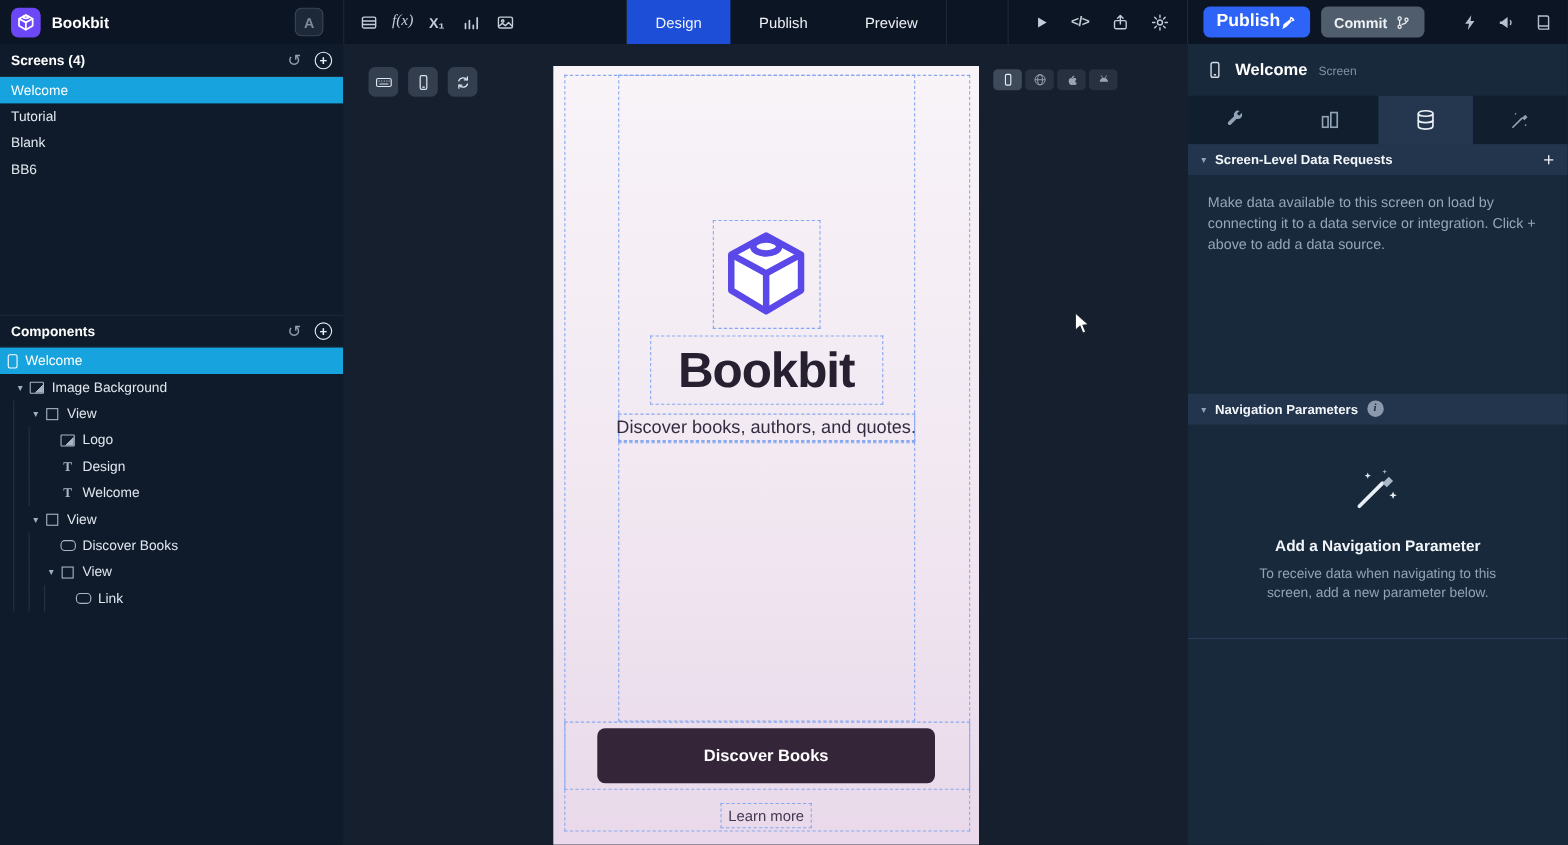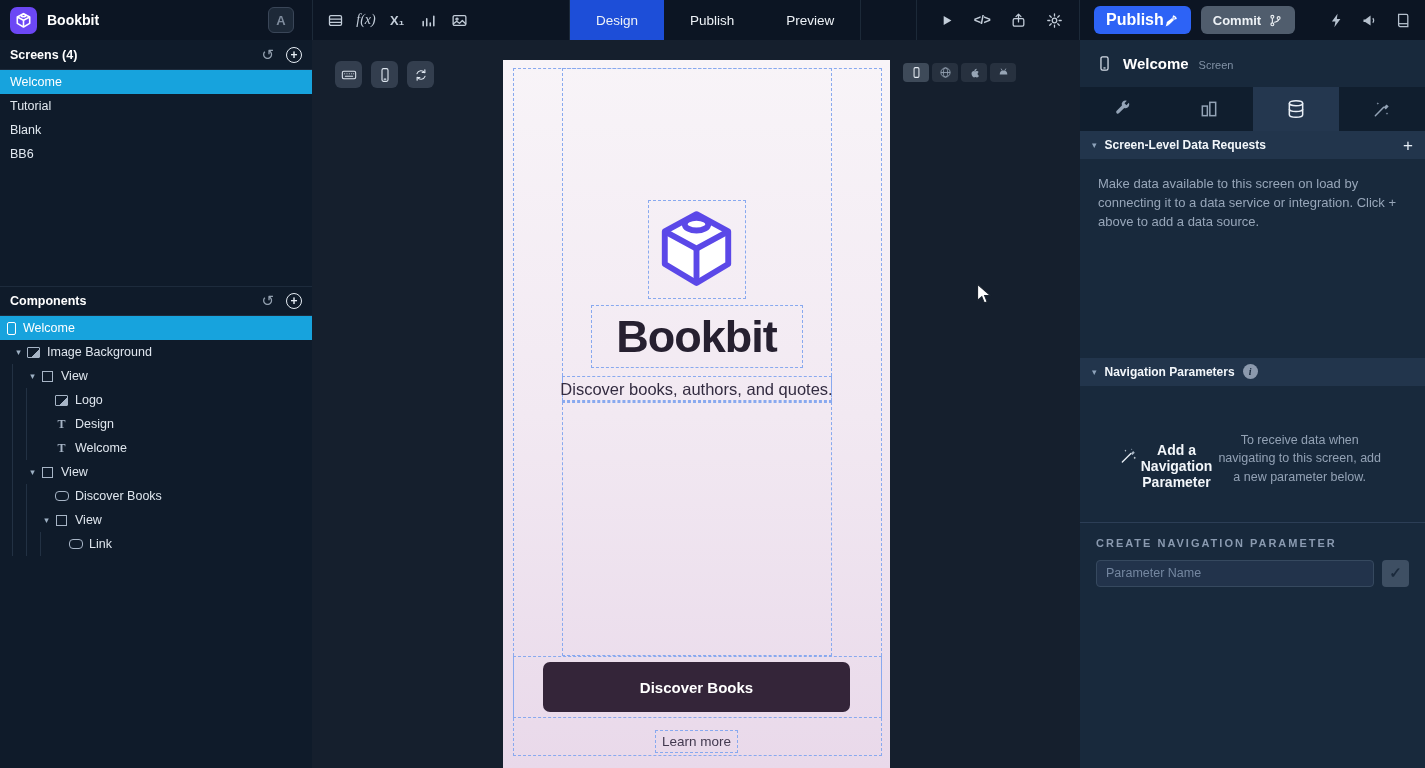--- a/index.html
+++ b/index.html
@@ -106,21 +106,21 @@
   .insp-tab.active{background:#24374f;color:#eaf0f7}
   .insp-tab svg{width:20px;height:20px}
   .sec-h{height:28px;flex:0 0 28px;background:#22354c;display:flex;align-items:center;gap:8px;padding:0 12px}
   .sec-chevron{font-size:9px;color:#8fa3bb}
   .sec-title{font-size:12px;font-weight:700;color:#f3f7fb}
   .sec-plus{margin-left:auto;font-size:17px;color:#e7eef6;cursor:pointer;line-height:1}
   .info-ic{width:15px;height:15px;border-radius:50%;background:#8b99ad;color:#18293c;font-size:10px;font-weight:700;
            display:flex;align-items:center;justify-content:center;font-family:"Liberation Serif",serif;font-style:italic}
   .sec-desc{padding:16px 18px 0 18px;font-size:13px;line-height:1.45;color:#97a6b9}
   .sp1{height:126px;flex:0 0 126px}
-  .empty{display:flex;align-items:center;text-align:center;padding:34px 40px 0}
+  .empty{display:flex;flex-direction:column;align-items:center;text-align:center;padding:34px 40px 0}
   .empty svg{width:46px;height:46px}
   .empty-title{margin-top:22px;font-size:14px;font-weight:700;color:#f2f6fa}
   .empty-desc{margin-top:8px;font-size:12.5px;line-height:1.45;color:#93a2b5;max-width:252px}
   .divider{margin-top:32px;border-top:1px solid #2c3e56}
   .create{padding:14px 16px}
   .create-label{font-size:11px;letter-spacing:2px;color:#8a9ab0;font-weight:700}
   .param-row{margin-top:11px;display:flex;gap:8px;align-items:center}
   .param-input{flex:1;height:27px;background:#22334b;border:1px solid #36495f;border-radius:4px;color:#dfe7f0;
                font-size:12.5px;padding:0 9px;outline:none;font-family:"Liberation Sans",sans-serif}
   .param-input::placeholder{color:#7487a0}
@@ -460,20 +460,13 @@
       <path d="M38 28l1 2.6 2.6 1-2.6 1-1 2.6-1-2.6-2.6-1 2.6-1z" fill="#e8eef5"></path>
       <path d="M14 10l.8 2.2 2.2.8-2.2.8-.8 2.2-.8-2.2-2.2-.8 2.2-.8z" fill="#e8eef5"></path>
       <path d="M30 7l.6 1.6 1.6.6-1.6.6-.6 1.6-.6-1.6-1.6-.6 1.6-.6z" fill="#9fb0c2"></path>
     </svg>
     <div class="empty-title">Add a Navigation Parameter</div>
     <div class="empty-desc">To receive data when navigating to this screen, add a new parameter below.</div>
   </div>
 
   <div class="divider"></div>
 
-  <div class="create">
-    <div class="create-label">CREATE NAVIGATION PARAMETER</div>
-    <div class="param-row">
-      <input class="param-input" type="text" placeholder="Parameter Name" style="">
-      <button class="check-btn">✓</button>
-    </div>
-  </div>
 </aside>
 
 </body></html>

